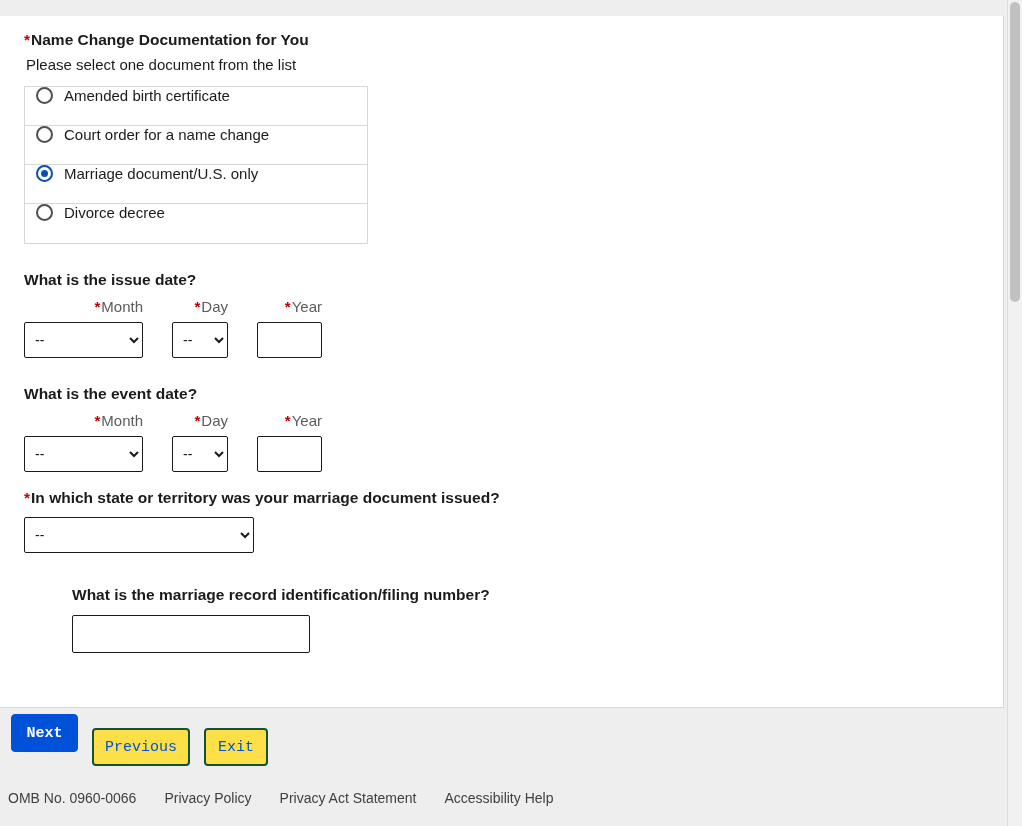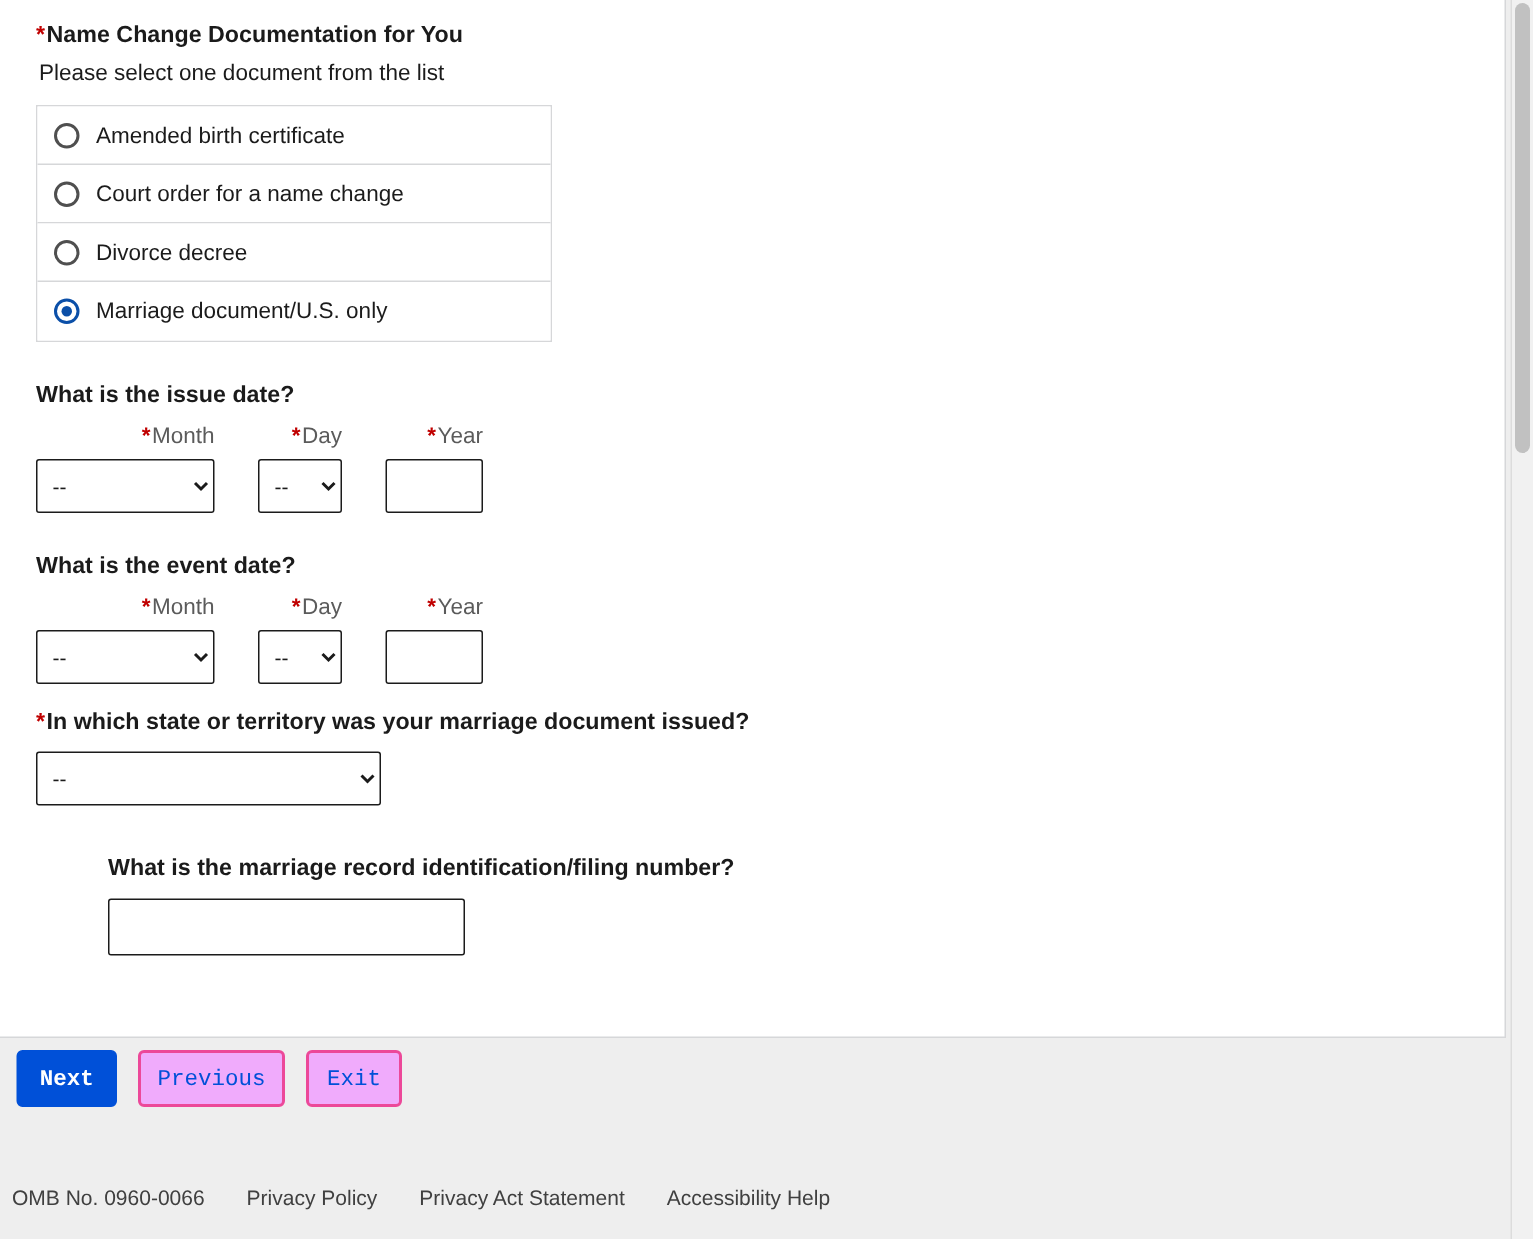--- a/index.html
+++ b/index.html
@@ -16,21 +16,21 @@
     overflow: hidden;
   }
   .page {
     position: relative;
     width: 1022px;
     height: 826px;
   }
   .form-card {
     position: absolute;
     left: 0;
-    top: 0;
+    top: 16px;
     width: 1004px;
     height: 692px;
     background: #ffffff;
     border-right: 1px solid #d6d7d9;
     border-bottom: 1px solid #d6d7d9;
     box-sizing: border-box;
     overflow: hidden;
   }
   .inner {
     padding: 14px 24px 0 24px;
@@ -54,21 +54,20 @@
     line-height: 20px;
   }
   .radio-list {
     margin-top: 11px;
     width: 344px;
     border: 1px solid #d6d7d9;
     box-sizing: border-box;
   }
   .radio-row {
     display: flex;
-    align-items: center;
     height: 39px;
     border-bottom: 1px solid #d6d7d9;
     padding-left: 11px;
     box-sizing: border-box;
     background: #fff;
     cursor: pointer;
   }
   .radio-row:last-child {
     border-bottom: none;
   }
@@ -185,25 +184,26 @@
     box-sizing: border-box;
   }
   .btn-primary {
     background: #0050d8;
     color: #ffffff;
     border: 1px solid #0050d8;
     font-weight: 700;
     width: 67px;
   }
   .btn-outline {
-    background: #f0abfc;
+    background: #fde047;
     color: #0050d8;
-    border: 2px solid #ec4899;
+    border: 2px solid #14532d;
     width: 98px;
     margin-left: 14px;
+    margin-top: 28px;
   }
   .btn-outline.exit {
     width: 64px;
   }
   .footer-links {
     position: absolute;
     left: 8px;
     top: 790px;
     display: flex;
     align-items: center;
@@ -249,27 +249,27 @@
 
       <div class="radio-list">
         <div class="radio-row">
           <span class="radio-circle"></span>
           <span class="radio-label">Amended birth certificate</span>
         </div>
         <div class="radio-row">
           <span class="radio-circle"></span>
           <span class="radio-label">Court order for a name change</span>
         </div>
+        <div class="radio-row selected">
+          <span class="radio-circle"></span>
+          <span class="radio-label">Marriage document/U.S. only</span>
+        </div>
         <div class="radio-row">
           <span class="radio-circle"></span>
           <span class="radio-label">Divorce decree</span>
-        </div>
-        <div class="radio-row selected">
-          <span class="radio-circle"></span>
-          <span class="radio-label">Marriage document/U.S. only</span>
         </div>
       </div>
 
       <div class="date-block">
         <div class="q-title">What is the issue date?</div>
         <div class="date-fields">
           <div class="field">
             <span class="field-label"><span class="req">*</span><span>Month</span></span>
             <select class="box month">
               <option>--</option>

